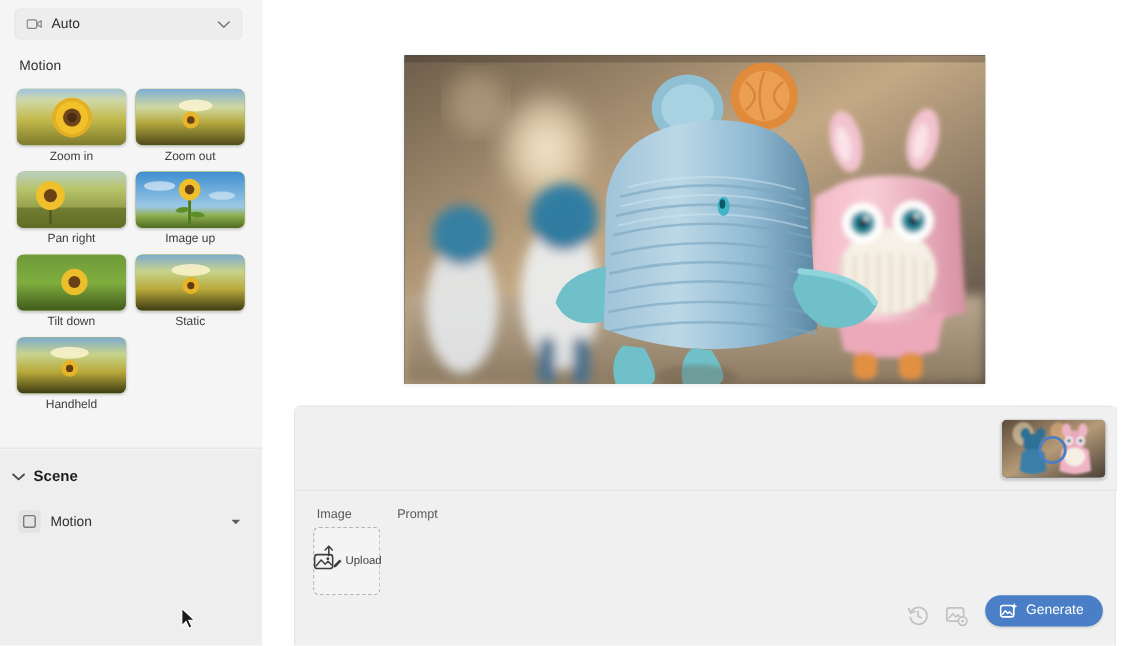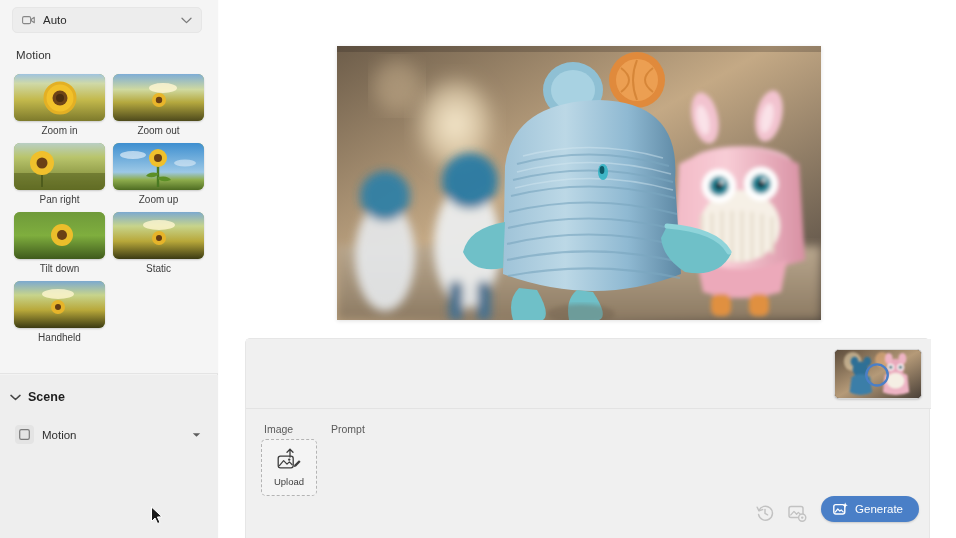--- a/index.html
+++ b/index.html
@@ -139,21 +139,21 @@
     position:absolute; font-size:10.5px; color:#5a5a5a;
   }
   #image-label { left:18px; top:14px; }
   #prompt-label { left:85px; top:14px; }
 
   .upload-box {
     position:absolute; left:15px; top:30px;
     width:56px; height:57px;
     border:1px dashed #b4b4b4; border-radius:5px;
     background:#f4f4f4;
-    display:flex; flex-direction:column;
+    display:flex; 
     align-items:center; justify-content:center; gap:2px;
   }
   .upload-box .up-txt { font-size:9.5px; color:#3d3d3d; }
 
   .prompt-text {
     position:absolute; left:84px; top:29px;
     width:580px;
     font-size:11px; line-height:17.5px; color:#2f2f2f;
   }
 
@@ -275,21 +275,21 @@
               <rect width="91" height="47" fill="url(#g5)"></rect>
               <ellipse cx="20" cy="12" rx="13" ry="4" fill="#ffffff" opacity="0.55"></ellipse>
               <ellipse cx="72" cy="20" rx="11" ry="3.5" fill="#ffffff" opacity="0.45"></ellipse>
               <path d="M45 20 L45 44" stroke="#4a7a22" stroke-width="2.4"></path>
               <circle cx="45" cy="15" r="9" fill="#f0c02c"></circle>
               <circle cx="45" cy="15" r="4" fill="#6a4015"></circle>
               <path d="M45 30 Q36 28 33 33 Q40 36 45 32" fill="#5c8f26"></path>
               <path d="M45 34 Q55 32 58 37 Q50 40 45 36" fill="#5c8f26"></path>
             </svg>
           </div>
-          <div class="motion-label">Zoom up</div>
+          <div class="motion-label">Image up</div>
         </div>
 
         <div class="motion-cell">
           <div class="motion-thumb">
             <svg viewBox="0 0 91 47" preserveAspectRatio="none">
               <defs>
                 <linearGradient id="g6" x1="0" y1="0" x2="0" y2="1">
                   <stop offset="0" stop-color="#6f9a3a"></stop>
                     <stop offset="0.5" stop-color="#7fae3e"></stop>
                   <stop offset="1" stop-color="#3f5a1c"></stop>

